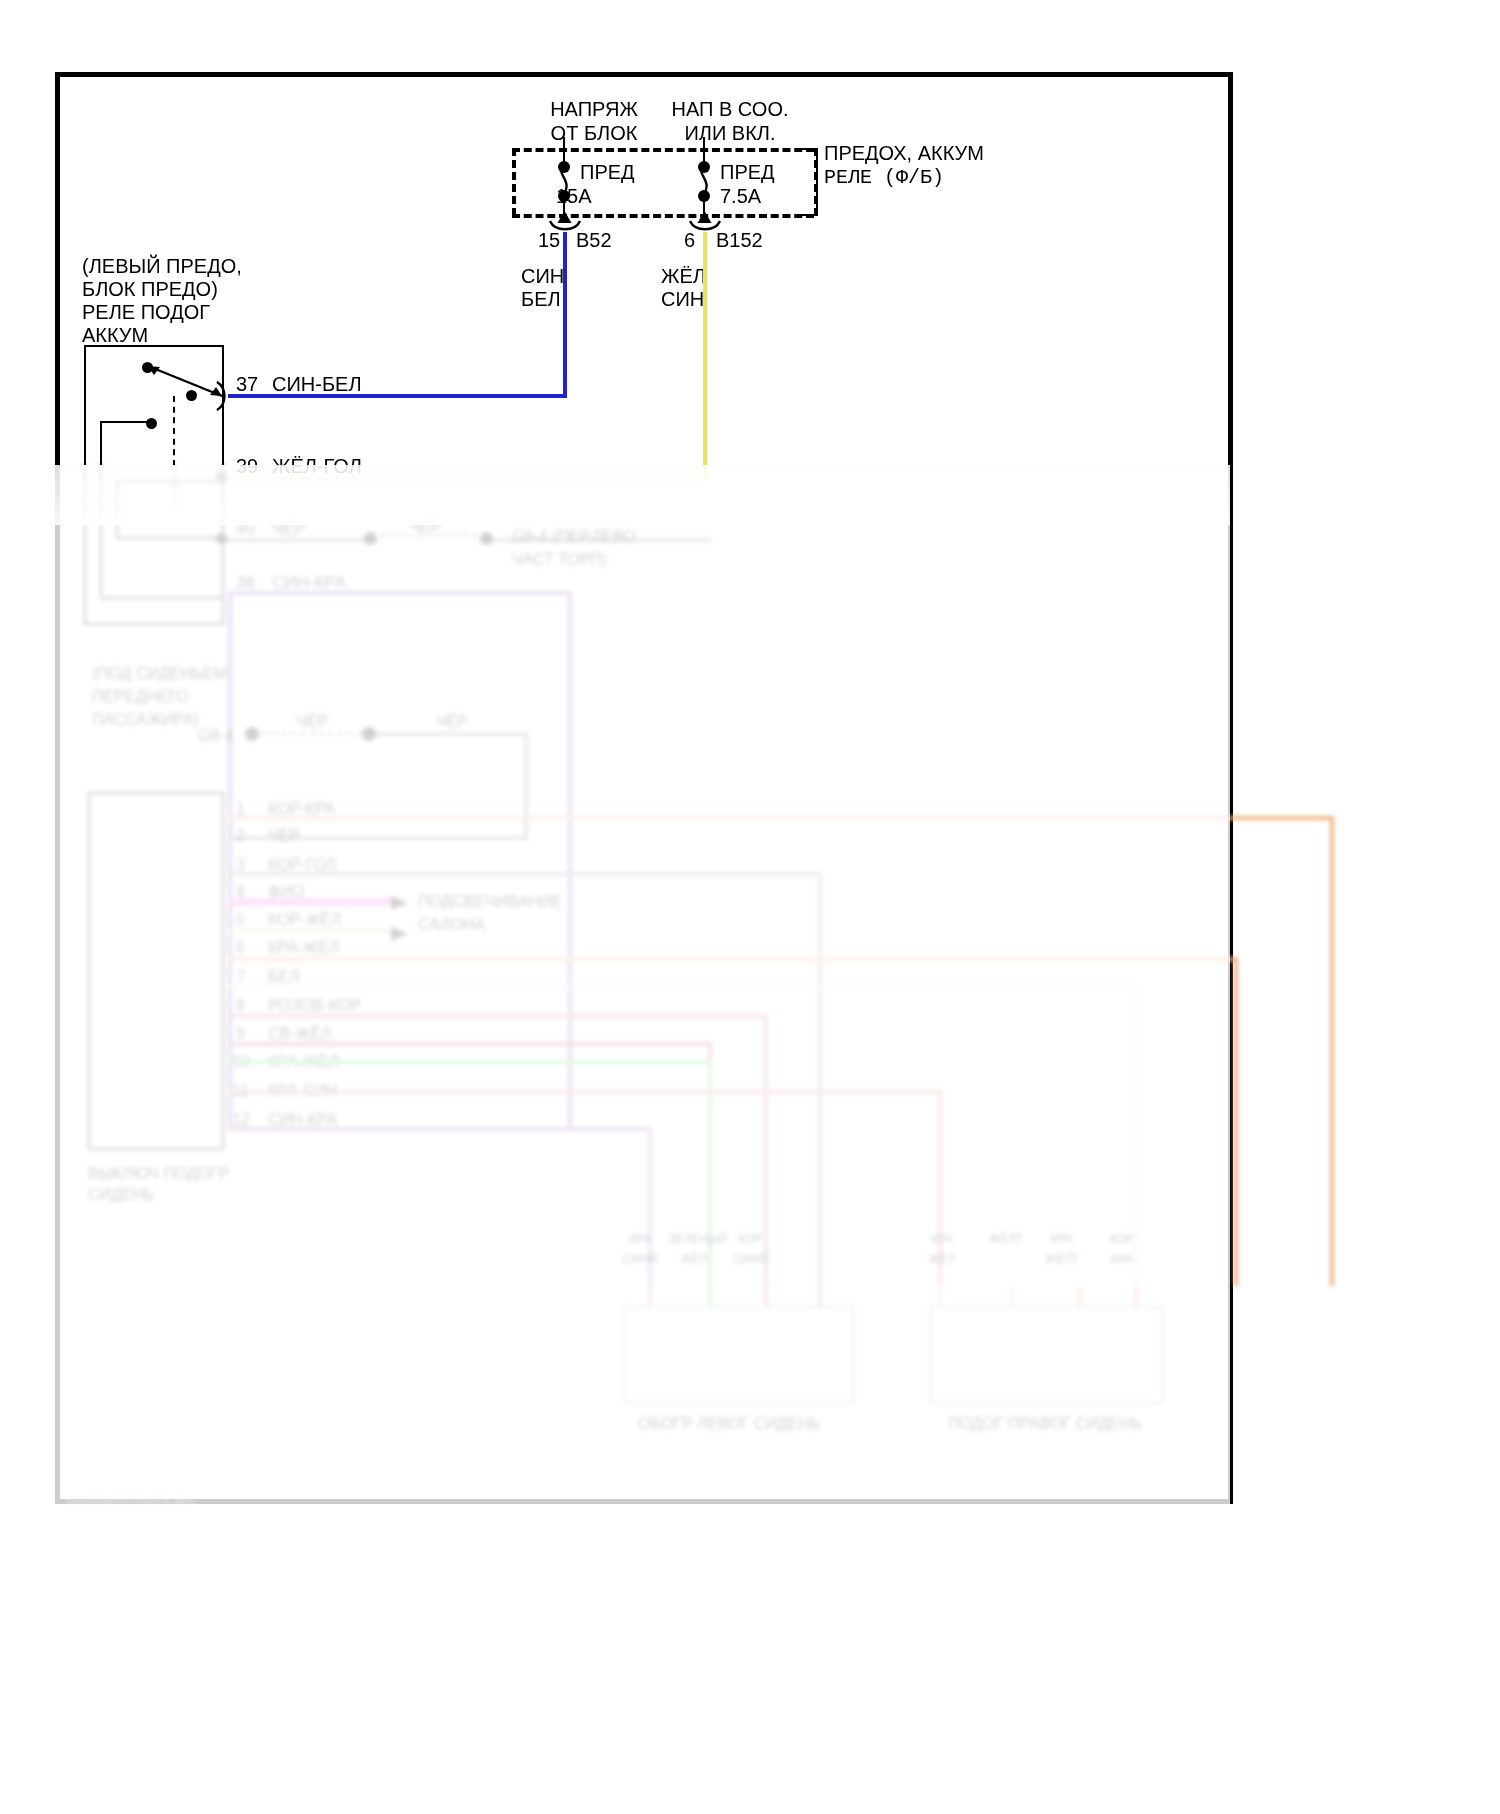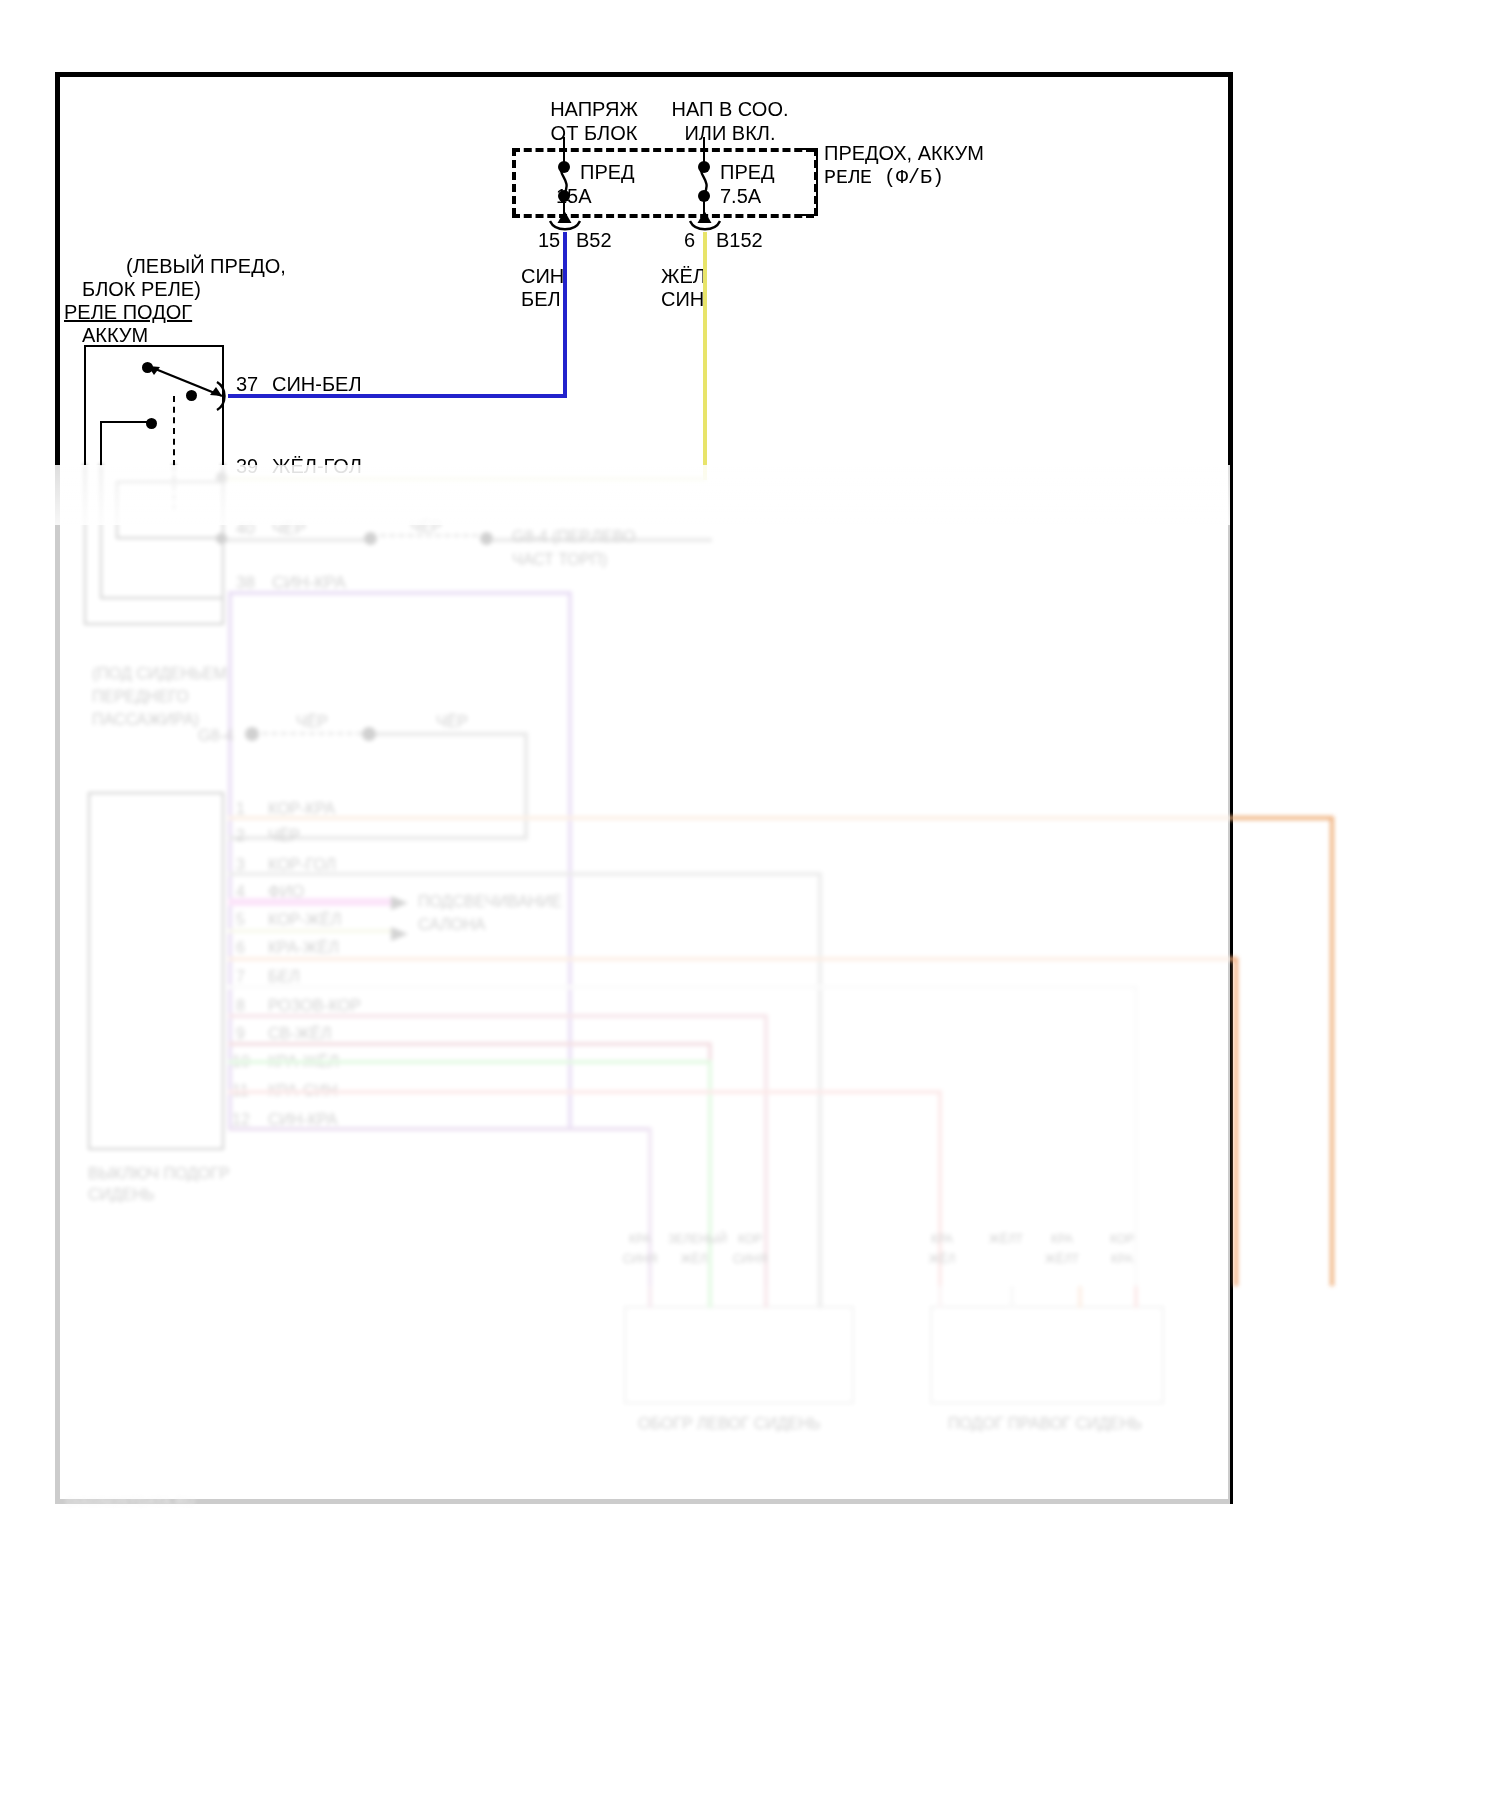--- a/index.html
+++ b/index.html
@@ -129,23 +129,23 @@
           <path d="M1 1 C6 12, 26 12, 31 1" stroke="#000" stroke-width="2.4" fill="none"></path>
         </svg>
     </div>
     <div class="lbl t14" style="left:684px;top:228px;">6</div>
     <div class="lbl t14" style="left:716px;top:228px;">B152</div>
     <div class="lbl t14" style="left:661px;top:264px;">ЖЁЛ</div>
     <div class="lbl t14" style="left:661px;top:287px;">СИН</div>
 
     <div class="cw cwv" style="left:703px;top:232px;height:248px;background:#e8e46a;"></div>
 
-    <div class="lbl t14" style="left:82px;top:254px;margin-left:44px;">(ЛЕВЫЙ ПРЕДО,</div>
-    <div class="lbl t14" style="left:82px;top:277px;">БЛОК РЕЛЕ)</div>
-    <div class="lbl t14" style="left:64px;top:300px;text-decoration:underline;">РЕЛЕ ПОДОГ</div>
+    <div class="lbl t14" style="left:82px;top:254px;">(ЛЕВЫЙ ПРЕДО,</div>
+    <div class="lbl t14" style="left:82px;top:277px;">БЛОК ПРЕДО)</div>
+    <div class="lbl t14" style="left:82px;top:300px;">РЕЛЕ ПОДОГ</div>
     <div class="lbl t14" style="left:82px;top:323px;">АККУМ</div>
 
     <div class="thin-h" style="left:84px;top:345px;width:140px;"></div>
     <div class="thin-v" style="left:84px;top:345px;height:120px;"></div>
     <div class="thin-v" style="left:222px;top:345px;height:120px;"></div>
 
     <div class="dot" style="left:142px;top:362px;width:11px;height:11px;"></div>
     <div class="dot" style="left:186px;top:390px;width:11px;height:11px;"></div>
     <div class="dot" style="left:146px;top:418px;width:11px;height:11px;"></div>
     <div style="position:absolute;left:138px;top:358px;">

